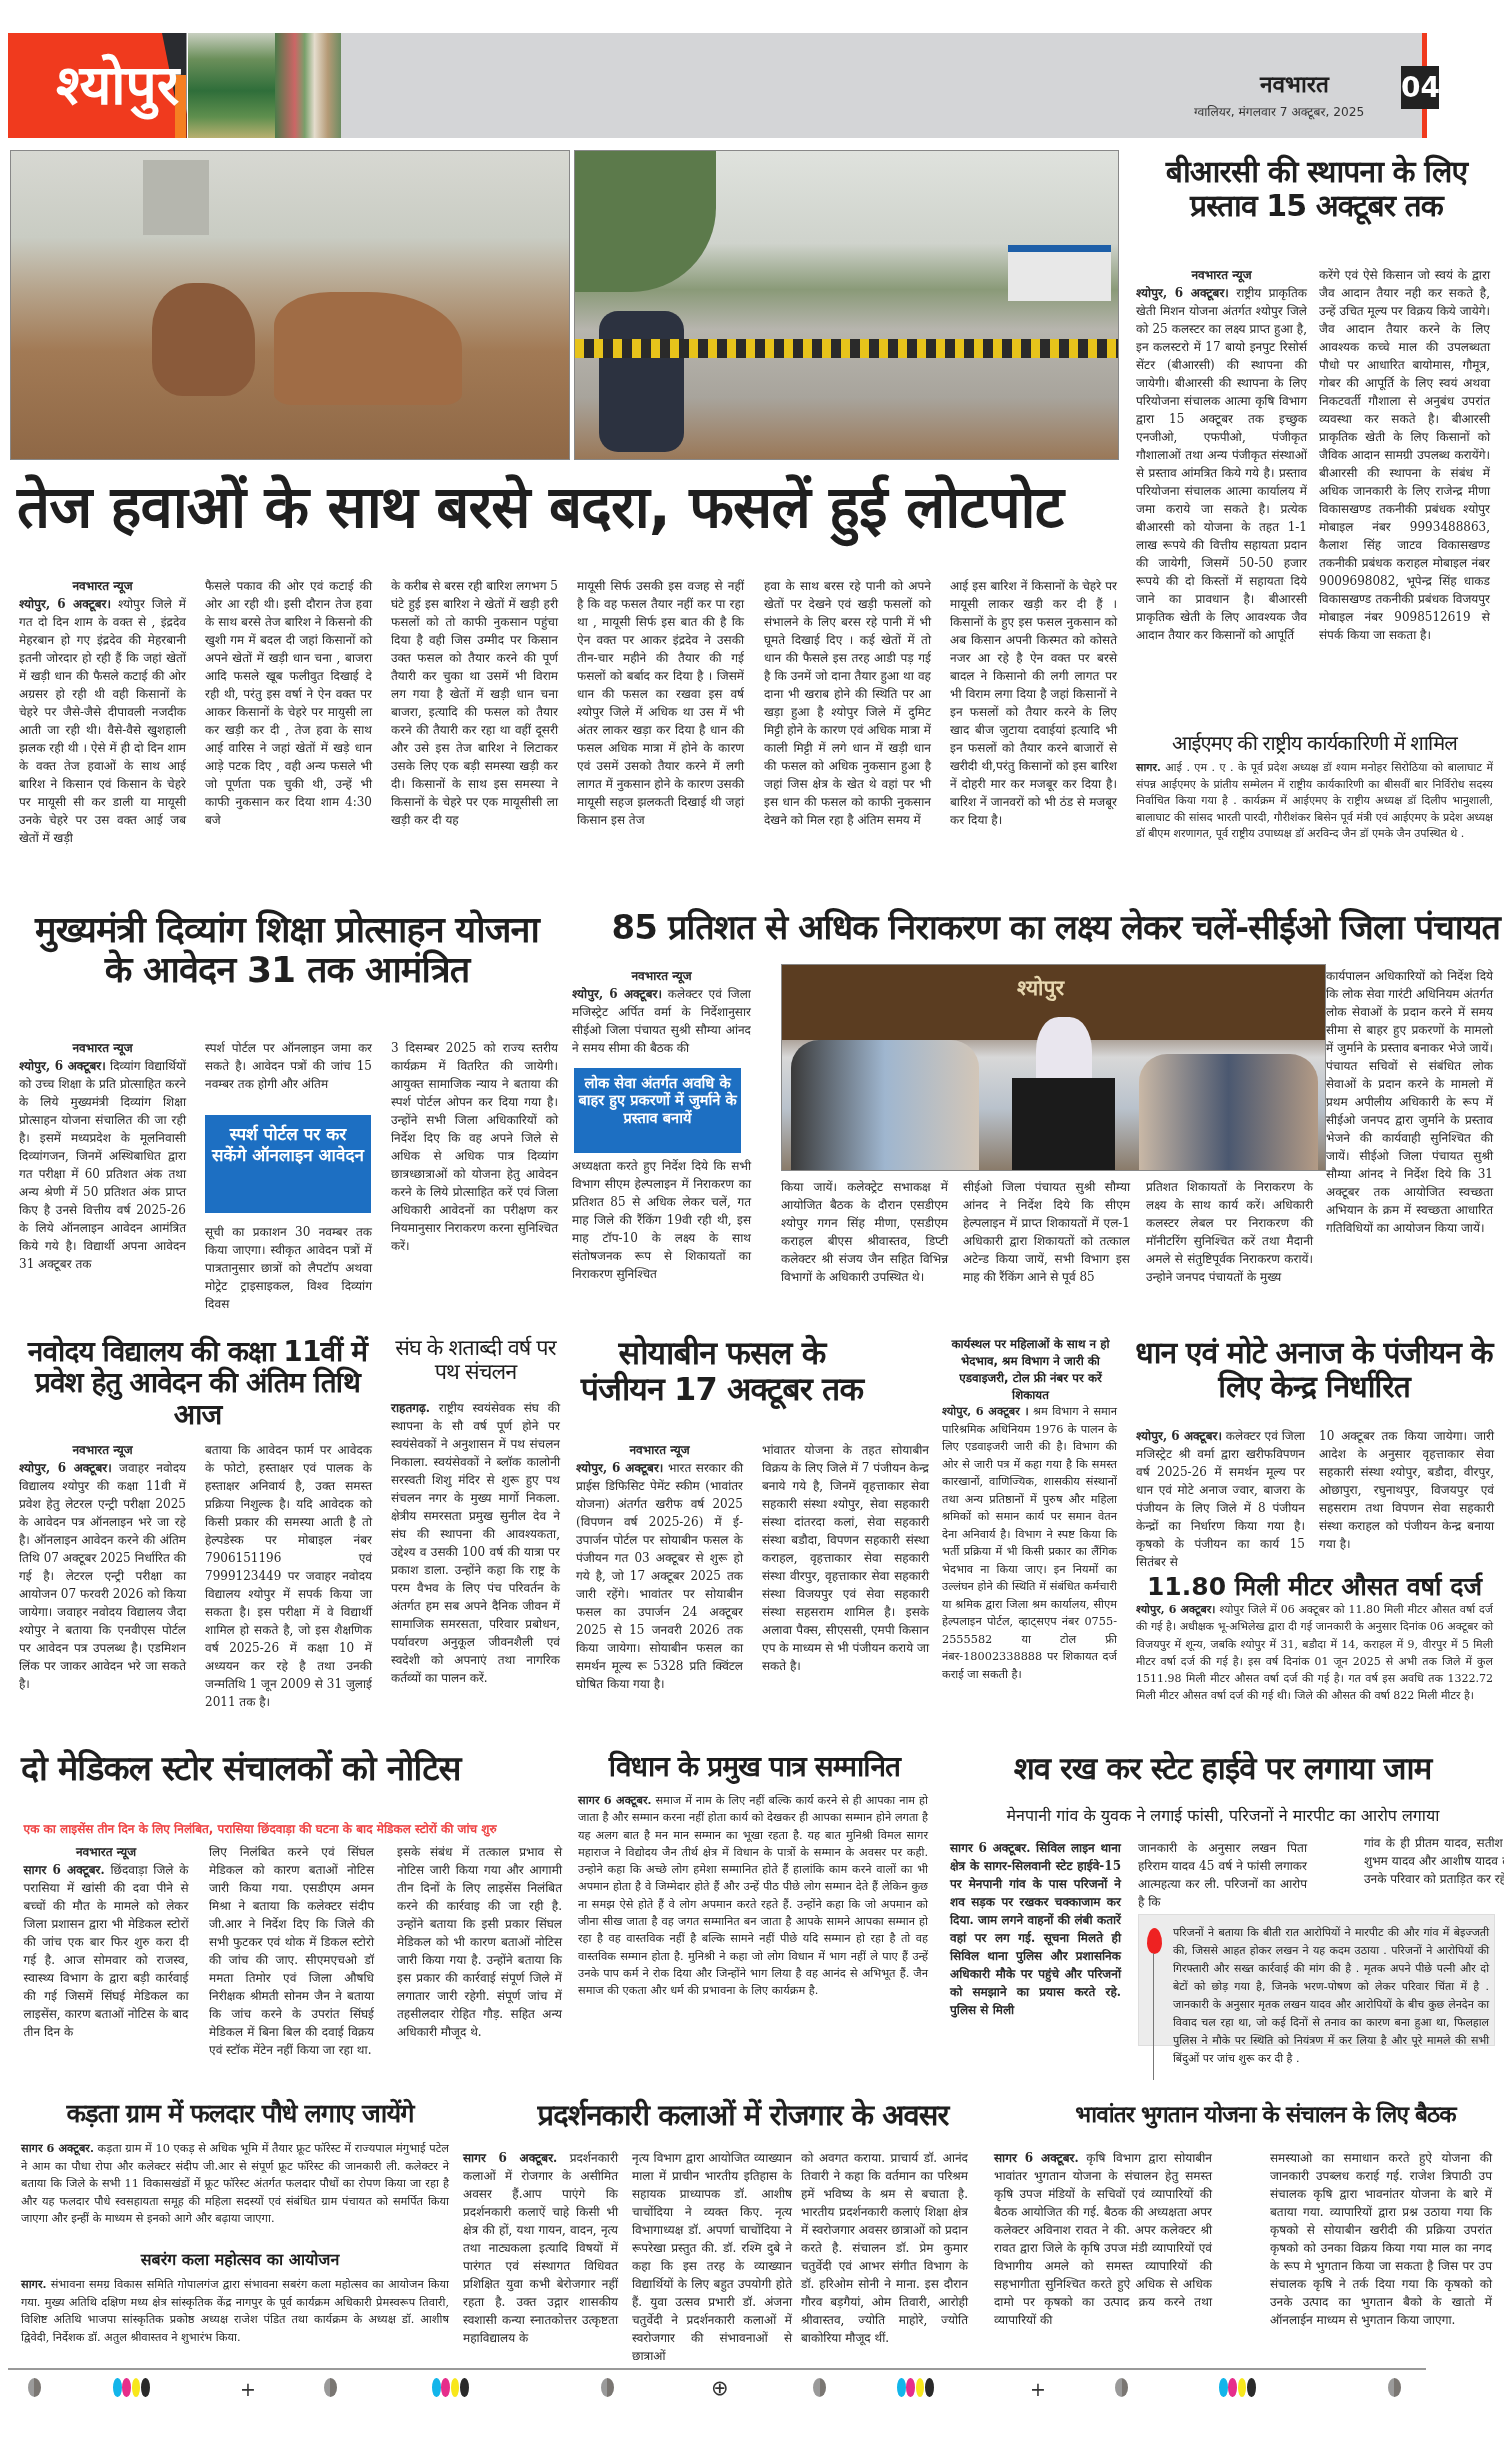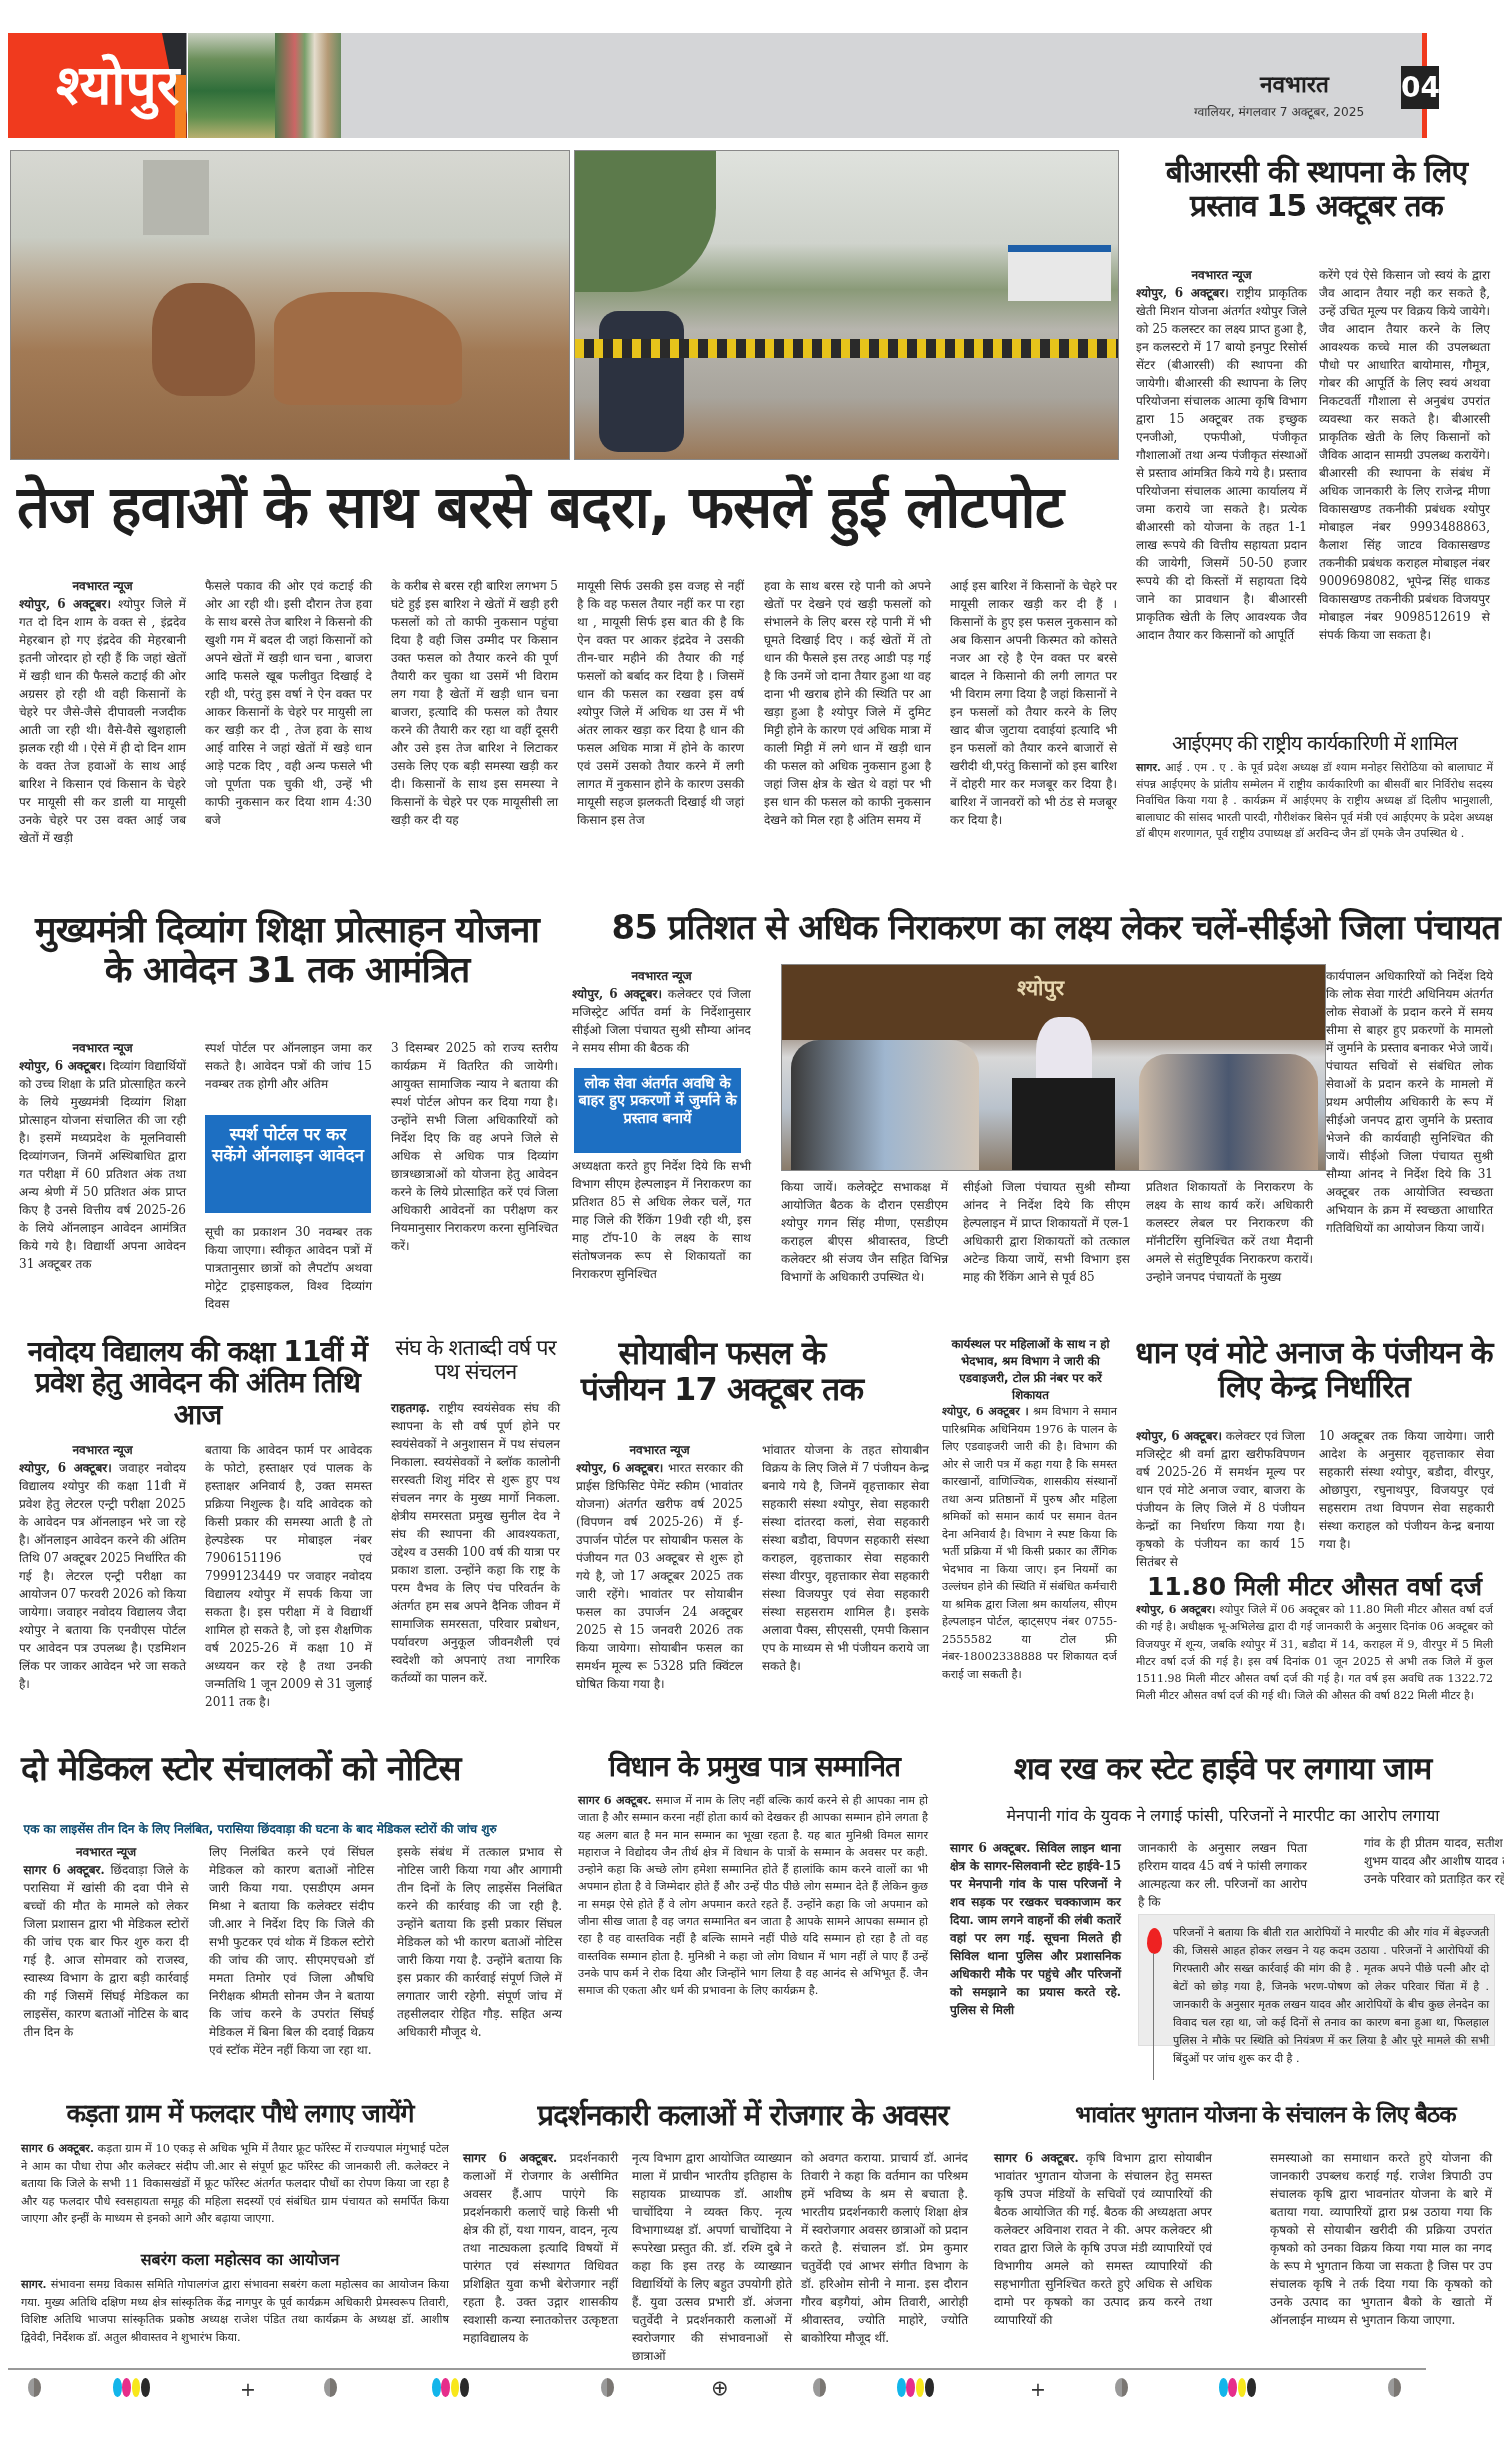--- a/index.html
+++ b/index.html
@@ -167,21 +167,21 @@
 </div>
 <div class="col body-text" style="left:1319px;top:1427px;width:175px;"><span>10 अक्टूबर तक किया जायेगा। जारी आदेश के अनुसार वृहत्ताकार सेवा सहकारी संस्था श्योपुर, बडौदा, वीरपुर, ओछापुरा, रघुनाथपुर, विजयपुर एवं सहसराम तथा विपणन सेवा सहकारी संस्था कराहल को पंजीयन केन्द्र बनाया गया है।</span></div>
 
 <div class="abs hl" style="left:1136px;top:1573px;width:357px;font-size:25px;text-align:center;letter-spacing:0;">11.80 मिली मीटर औसत वर्षा दर्ज</div>
 <div class="abs body-text" style="left:1136px;top:1601px;width:357px;font-size:11px;line-height:17.3px;">
   <span class="dateline">श्योपुर, 6 अक्टूबर।</span>
   <span>श्योपुर जिले में 06 अक्टूबर को 11.80 मिली मीटर औसत वर्षा दर्ज की गई है। अधीक्षक भू-अभिलेख द्वारा दी गई जानकारी के अनुसार दिनांक 06 अक्टूबर को विजयपुर में शून्य, जबकि श्योपुर में 31, बडौदा में 14, कराहल में 9, वीरपुर में 5 मिली मीटर वर्षा दर्ज की गई है। इस वर्ष दिनांक 01 जून 2025 से अभी तक जिले में कुल 1511.98 मिली मीटर औसत वर्षा दर्ज की गई है। गत वर्ष इस अवधि तक 1322.72 मिली मीटर औसत वर्षा दर्ज की गई थी। जिले की औसत की वर्षा 822 मिली मीटर है।</span>
 </div>
 
 <div class="abs hl" style="left:21px;top:1749px;width:545px;font-size:34px;">दो मेडिकल स्टोर संचालकों को नोटिस</div>
-<div class="abs" style="left:23.5px;top:1820px;width:541px;font-size:12px;font-weight:bold;color:#0c4a6e;">एक का लाइसेंस तीन दिन के लिए निलंबित, परासिया छिंदवाड़ा की घटना के बाद मेडिकल स्टोरों की जांच शुरु</div>
+<div class="abs" style="left:23.5px;top:1820px;width:541px;font-size:12px;font-weight:bold;color:#ef4444;">एक का लाइसेंस तीन दिन के लिए निलंबित, परासिया छिंदवाड़ा की घटना के बाद मेडिकल स्टोरों की जांच शुरु</div>
 <div class="col body-text" style="left:23.5px;top:1843px;width:165px;">
   <span class="byline">नवभारत न्यूज</span>
   <span class="dateline">सागर 6 अक्टूबर.</span>
   <span>छिंदवाड़ा जिले के परासिया में खांसी की दवा पीने से बच्चों की मौत के मामले को लेकर जिला प्रशासन द्वारा भी मेडिकल स्टोरों की जांच एक बार फिर शुरु करा दी गई है. आज सोमवार को राजस्व, स्वास्थ्य विभाग के द्वारा बड़ी कार्रवाई की गई जिसमें सिंघई मेडिकल का लाइसेंस, कारण बताओं नोटिस के बाद तीन दिन के</span>
 </div>
 <div class="col body-text" style="left:209px;top:1843px;width:165px;"><span>लिए निलंबित करने एवं सिंघल मेडिकल को कारण बताओं नोटिस जारी किया गया. एसडीएम अमन मिश्रा ने बताया कि कलेक्टर संदीप जी.आर ने निर्देश दिए कि जिले की सभी फुटकर एवं थोक में डिकल स्टोरो की जांच की जाए. सीएमएचओ डॉ ममता तिमोर एवं जिला औषधि निरीक्षक श्रीमती सोनम जैन ने बताया कि जांच करने के उपरांत सिंघई मेडिकल में बिना बिल की दवाई विक्रय एवं स्टॉक मेंटेन नहीं किया जा रहा था.</span></div>
 <div class="col body-text" style="left:397px;top:1843px;width:165px;"><span>इसके संबंध में तत्काल प्रभाव से नोटिस जारी किया गया और आगामी तीन दिनों के लिए लाइसेंस निलंबित करने की कार्रवाइ की जा रही है. उन्होंने बताया कि इसी प्रकार सिंघल मेडिकल को भी कारण बताओं नोटिस जारी किया गया है. उन्होंने बताया कि इस प्रकार की कार्रवाई संपूर्ण जिले में लगातार जारी रहेगी. संपूर्ण जांच में तहसीलदार रोहित गौड़. सहित अन्य अधिकारी मौजूद थे.</span></div>
 
 <div class="abs hl" style="left:576px;top:1751px;width:357px;font-size:28px;text-align:center;">विधान के प्रमुख पात्र सम्मानित</div>
 <div class="abs body-text" style="left:578px;top:1792px;width:350px;font-size:11.3px;line-height:17.3px;">

